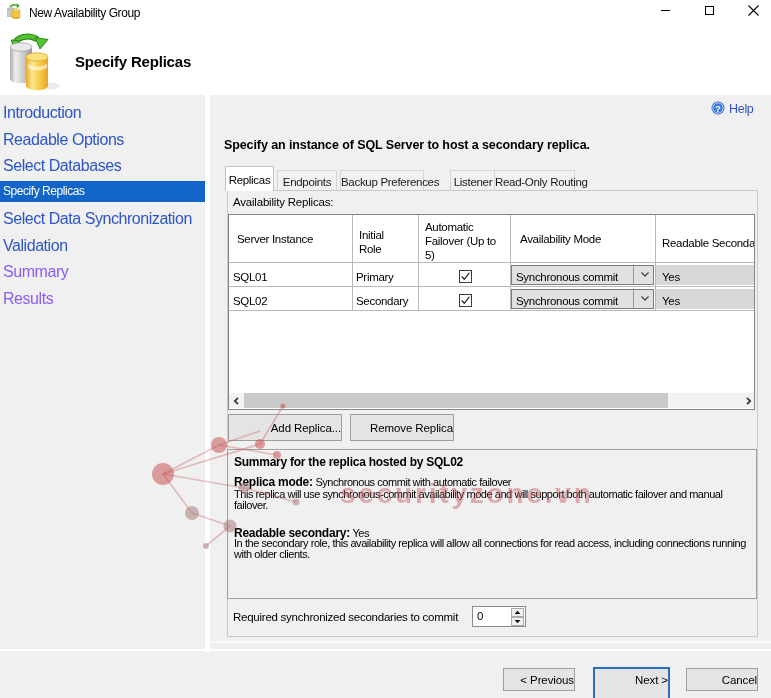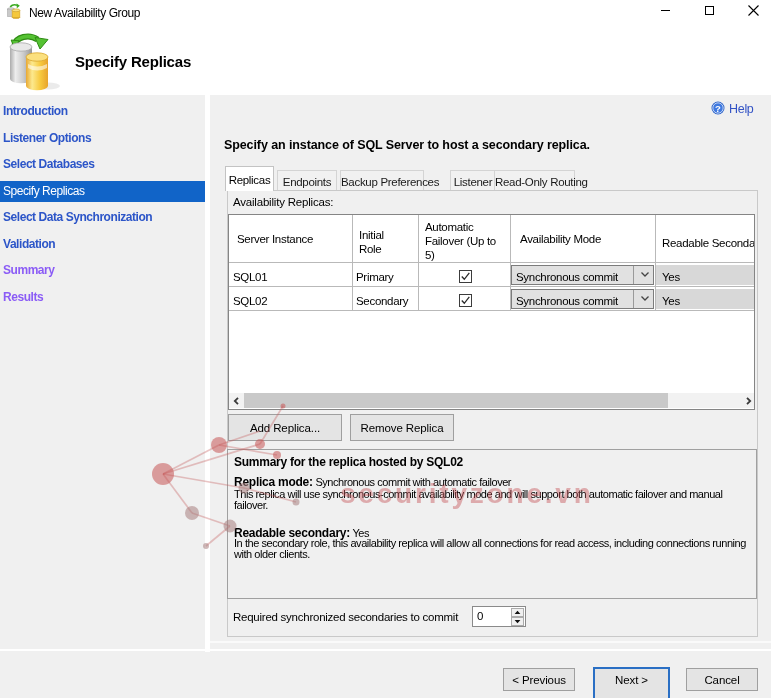--- a/index.html
+++ b/index.html
@@ -4,38 +4,38 @@
 <style>
 * { margin:0; padding:0; box-sizing:border-box; }
 html,body { width:771px; height:698px; background:#fff; font-family:"Liberation Sans", sans-serif; overflow:hidden; }
 #win { position:relative; width:771px; height:698px; background:#ffffff; }
 .abs { position:absolute; }
 #graybody { left:0; top:95px; width:771px; height:554px; background:#f0f0f0; }
 #botband { left:0; top:651px; width:771px; height:47px; background:#f0f0f0; }
 #botsep { left:207px; top:649px; width:564px; height:3px; background:#ffffff; }
 #vdivider { left:205px; top:95px; width:5px; height:557px; background:#ffffff; }
 #title { left:29px; top:6px; font-size:12px; letter-spacing:-0.4px; color:#000; }
-.nav { left:3px; font-size:12px; letter-spacing:-0.45px; color:#2c55c8; white-space:nowrap;font-weight:bold; }
+.nav { left:3px; font-size:16px; letter-spacing:-0.45px; color:#2c55c8; white-space:nowrap; }
 .navg { color:#8b5cf6; }
 #sel { left:0; top:181px; width:205px; height:21px; background:#1164c8; }
 #selt { left:3px; top:184px; font-size:12px; letter-spacing:-0.45px; color:#fff; }
 #helptxt { left:729px; top:102px; font-size:12.5px; letter-spacing:-0.3px; color:#3353c5; }
 #heading { left:224px; top:138px; font-size:12.5px; letter-spacing:-0.1px; font-weight:bold; color:#000; }
 .tab { top:170px; height:20px; background:#f1f1f1; border:1px solid #d4d4d4; border-bottom:none; font-size:11.5px; letter-spacing:-0.3px; color:#1a1a1a; text-align:center; padding-top:5px; white-space:nowrap; z-index:2; }
 #tab1 { left:225px; top:166px; width:49px; height:25px; background:#fff; border:1px solid #c3c3c3; border-bottom:none; z-index:3; padding-top:7px; font-size:11.5px; letter-spacing:-0.3px; text-align:center; }
 #panel { left:227px; top:190px; width:531px; height:447px; border:1px solid #c9c9c9; background:#f0f0f0; }
 #avlabel { left:233px; top:196px; font-size:11.5px; letter-spacing:-0.2px; }
 #grid { left:228px; top:214px; width:527px; height:196px; border:1px solid #858585; background:#fff; }
 .gline { background:#b9b9b9; }
 .gtext { font-size:11.5px; letter-spacing:-0.3px; color:#000; white-space:nowrap; }
 .combo { background:#e1e1e1; border:1px solid #7c7c7c; }
 .yescell { background:#d8d8d8; }
 #sbar { left:229px; top:393px; width:525px; height:15px; background:#f2f2f2; }
 #sthumb { left:244px; top:393px; width:424px; height:15px; background:#c9c9c9; }
-.btn { background:#e4e4e4; border:1px solid #9f9f9f; font-size:11.5px; letter-spacing:-0.1px; color:#000; text-align:center; }
+.btn { background:#e4e4e4; border:1px solid #9f9f9f; font-size:11.5px; letter-spacing:-0.1px; color:#000; text-align:right; }
 #sumbox { left:227px; top:449px; width:530px; height:150px; border:1px solid #a0a0a0; }
 .sum { font-size:11px; letter-spacing:-0.45px; color:#000; white-space:nowrap; }
 .sumb { font-size:12px; letter-spacing:-0.25px; font-weight:bold; }
 #spinlabel { left:233px; top:611px; font-size:11.5px; letter-spacing:-0.25px; }
 #spininput { left:472px; top:606px; width:54px; height:21px; background:#fff; border:1px solid #8a8a8a; font-size:11.5px; padding:3px 0 0 4px; }
 #wmtext { left:340px; top:478px; font-size:28px; font-weight:bold; letter-spacing:2.8px; color:rgba(198,85,88,0.45); z-index:9; }
 </style>
 </head>
 <body>
 <div id="win">
@@ -88,21 +88,21 @@
     <ellipse cx="13" cy="14" rx="11" ry="4.2" fill="#e8e8e8" stroke="#a8a8a8" stroke-width="0.8"></ellipse>
 
     <rect x="18" y="24" width="22" height="29" fill="url(#ycyl)"></rect>
     <ellipse cx="29" cy="53" rx="11" ry="4.2" fill="url(#ycyl)"></ellipse>
     <ellipse cx="29" cy="24" rx="11" ry="4.2" fill="#fbe07e" stroke="#d8a62e" stroke-width="0.8"></ellipse>
     <path d="M20 31 Q29 36 39 31 L39 35 Q29 40 20 35 Z" fill="#ffffff" opacity="0.55"></path>
   </svg>
   <div class="abs" style="left:75px;top:53px;font-size:15px;font-weight:bold;letter-spacing:-0.2px">Specify Replicas</div>
 
   <div class="abs nav" style="top:104px">Introduction</div>
-  <div class="abs nav" style="top:131px">Listener Options</div>
+  <div class="abs nav" style="top:131px">Readable Options</div>
   <div class="abs nav" style="top:157px">Select Databases</div>
   <div class="abs" id="sel"></div>
   <div class="abs" id="selt">Specify Replicas</div>
   <div class="abs nav" style="top:210px">Select Data Synchronization</div>
   <div class="abs nav" style="top:237px">Validation</div>
   <div class="abs nav navg" style="top:263px">Summary</div>
   <div class="abs nav navg" style="top:290px">Results</div>
 
   <svg class="abs" style="left:711px;top:101px" width="14" height="14" viewBox="0 0 14 14">
     <circle cx="7" cy="7" r="6.5" fill="#2b62c9"></circle>

